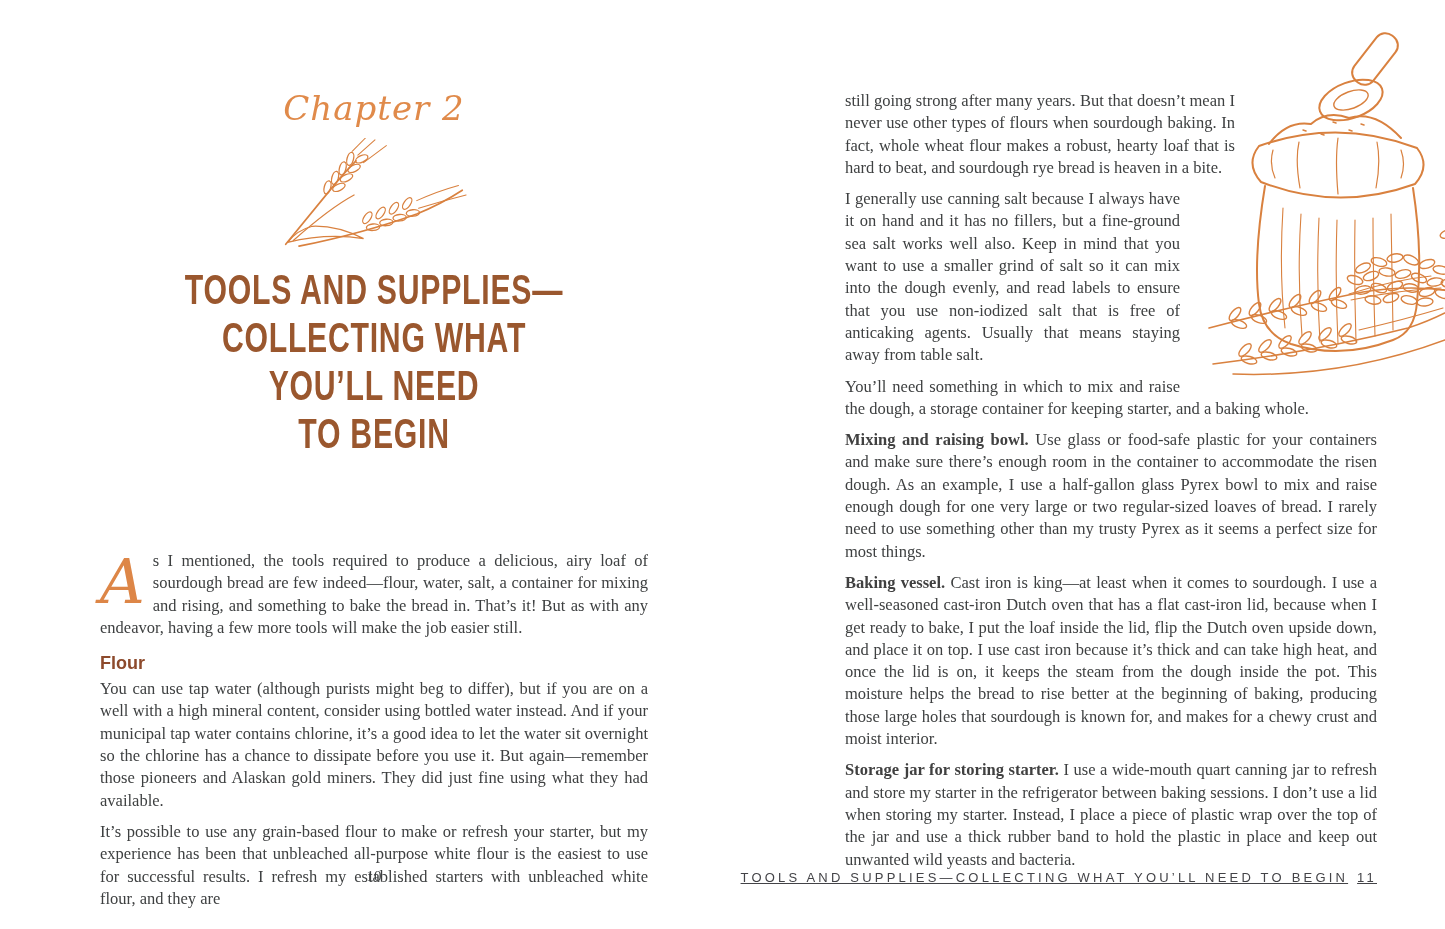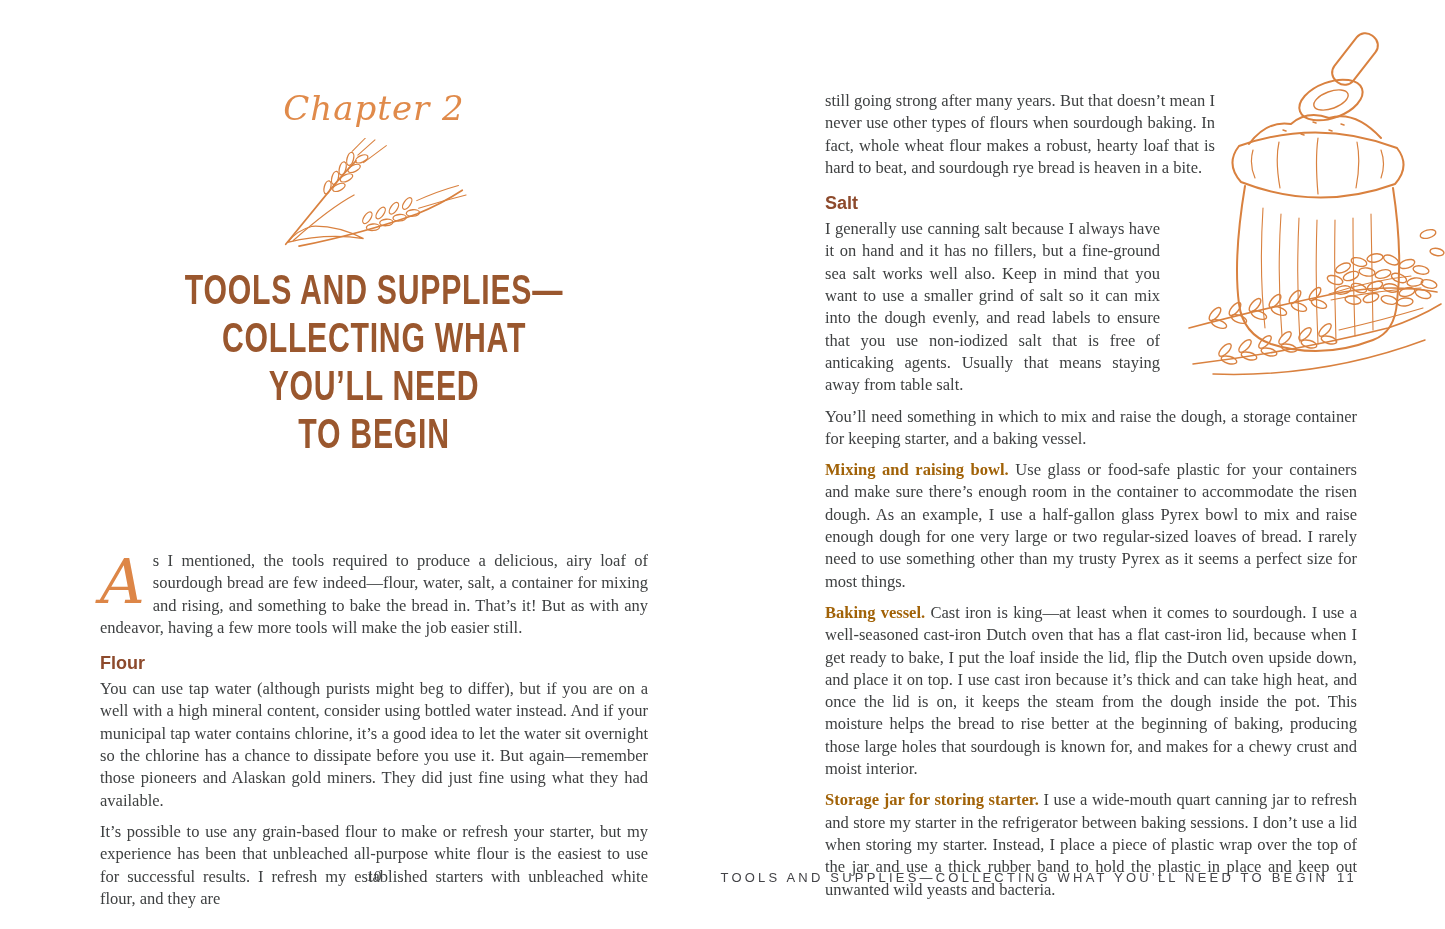--- a/index.html
+++ b/index.html
@@ -1,41 +1,41 @@
 <!DOCTYPE html>
 <html><head>
 <meta charset="utf-8">
 <style>
   html,body{margin:0;padding:0;background:#fff;}
   .spread{position:relative;width:1445px;height:929px;background:#ffffff;overflow:hidden;
           font-family:"Liberation Serif", serif;}
   .page{position:absolute;top:0;height:100%;}
   .page-left{left:100px;width:548px;}
-  .page-right{left:825px;width:532px;}
+  .page-right{left:845px;width:532px;}
 
   .chapter-label{margin-top:88px;text-align:center;font-family:"DejaVu Serif", serif;
                  font-style:italic;font-size:34px;color:#e08a4a;letter-spacing:1px;}
   .wheat-illo{margin:10px auto 0;width:210px;height:112px;}
   .chapter-title{margin:16px 0 0;text-align:center;font-family:"Liberation Sans", sans-serif;
                  font-weight:700;font-size:42px;line-height:48px;color:#9a572e;
                  letter-spacing:1px;transform:scaleX(0.72);transform-origin:50% 0;}
   .chapter-title span{display:block;}
 
   p{font-size:16.5px;line-height:22.3px;color:#3e4041;text-align:justify;margin:0 0 9px;}
   .intro{margin-top:92px;}
   .dropcap{float:left;font-family:"DejaVu Serif", serif;font-style:italic;
            font-size:62px;line-height:0.82;color:#dd8647;margin:7px 8px 0 0;}
   h2{font-family:"Liberation Sans", sans-serif;font-weight:700;font-size:18px;
      color:#8d4a2c;margin:14px 0 4px;}
-  .lead{font-weight:700;color:#a16207;}
+  .lead{font-weight:700;color:#404040;}
 
   .page-num-left{position:absolute;bottom:44px;left:0;width:100%;text-align:center;
                  font-size:15px;color:#3e4041;}
   .footer{position:absolute;bottom:44px;right:0;font-family:"Liberation Sans", sans-serif;
-          font-size:13px;letter-spacing:3.2px;color:#434347;white-space:nowrap;}
+          font-size:13px;letter-spacing:3.2px;color:#434347;white-space:nowrap;text-decoration:underline;}
   .footer .fnum{margin-left:9px;}
 
   .page-right{padding-top:90px;box-sizing:border-box;}
   .sp1{float:right;width:142px;height:114px;}
   .sp2{float:right;clear:right;width:197px;height:174px;}
   .sack-illo{position:absolute;top:22px;right:-88px;width:262px;height:358px;}
   svg{display:block;width:100%;height:100%;}
 </style>
 </head>
 <body>
@@ -181,24 +181,23 @@
           <path d="M156,308 Q200,298 240,286" stroke-width="1.1"></path>
           <path d="M30,352 Q140,356 242,318" stroke-width="1.5"></path>
         </g>
       </svg>
     </div>
 
     <div class="sp1"></div>
     <p>still going strong after many years. But that doesn’t mean I never use other types of flours when sourdough baking. In fact, whole wheat flour makes a robust, hearty loaf that is hard to beat, and sourdough rye bread is heaven in a bite.</p>
 
     <div class="sp2"></div>
-    <h2>Salt</h2>
     <p>I generally use canning salt because I always have it on hand and it has no fillers, but a fine-ground sea salt works well also. Keep in mind that you want to use a smaller grind of salt so it can mix into the dough evenly, and read labels to ensure that you use non-iodized salt that is free of anticaking agents. Usually that means staying away from table salt.</p>
 
-    <p>You’ll need something in which to mix and raise the dough, a storage container for keeping starter, and a baking vessel.</p>
+    <p>You’ll need something in which to mix and raise the dough, a storage container for keeping starter, and a baking whole.</p>
 
     <p><span class="lead">Mixing and raising bowl.</span><span> Use glass or food-safe plastic for your containers and make sure there’s enough room in the container to accommodate the risen dough. As an example, I use a half-gallon glass Pyrex bowl to mix and raise enough dough for one very large or two regular-sized loaves of bread. I rarely need to use something other than my trusty Pyrex as it seems a perfect size for most things.</span></p>
 
     <p><span class="lead">Baking vessel.</span><span> Cast iron is king—at least when it comes to sourdough. I use a well-seasoned cast-iron Dutch oven that has a flat cast-iron lid, because when I get ready to bake, I put the loaf inside the lid, flip the Dutch oven upside down, and place it on top. I use cast iron because it’s thick and can take high heat, and once the lid is on, it keeps the steam from the dough inside the pot. This moisture helps the bread to rise better at the beginning of baking, producing those large holes that sourdough is known for, and makes for a chewy crust and moist interior.</span></p>
 
     <p><span class="lead">Storage jar for storing starter.</span><span> I use a wide-mouth quart canning jar to refresh and store my starter in the refrigerator between baking sessions. I don’t use a lid when storing my starter. Instead, I place a piece of plastic wrap over the top of the jar and use a thick rubber band to hold the plastic in place and keep out unwanted wild yeasts and bacteria.</span></p>
 
     <div class="footer">
       <span>TOOLS AND SUPPLIES—COLLECTING WHAT YOU’LL NEED TO BEGIN</span><span class="fnum">11</span>
     </div>

